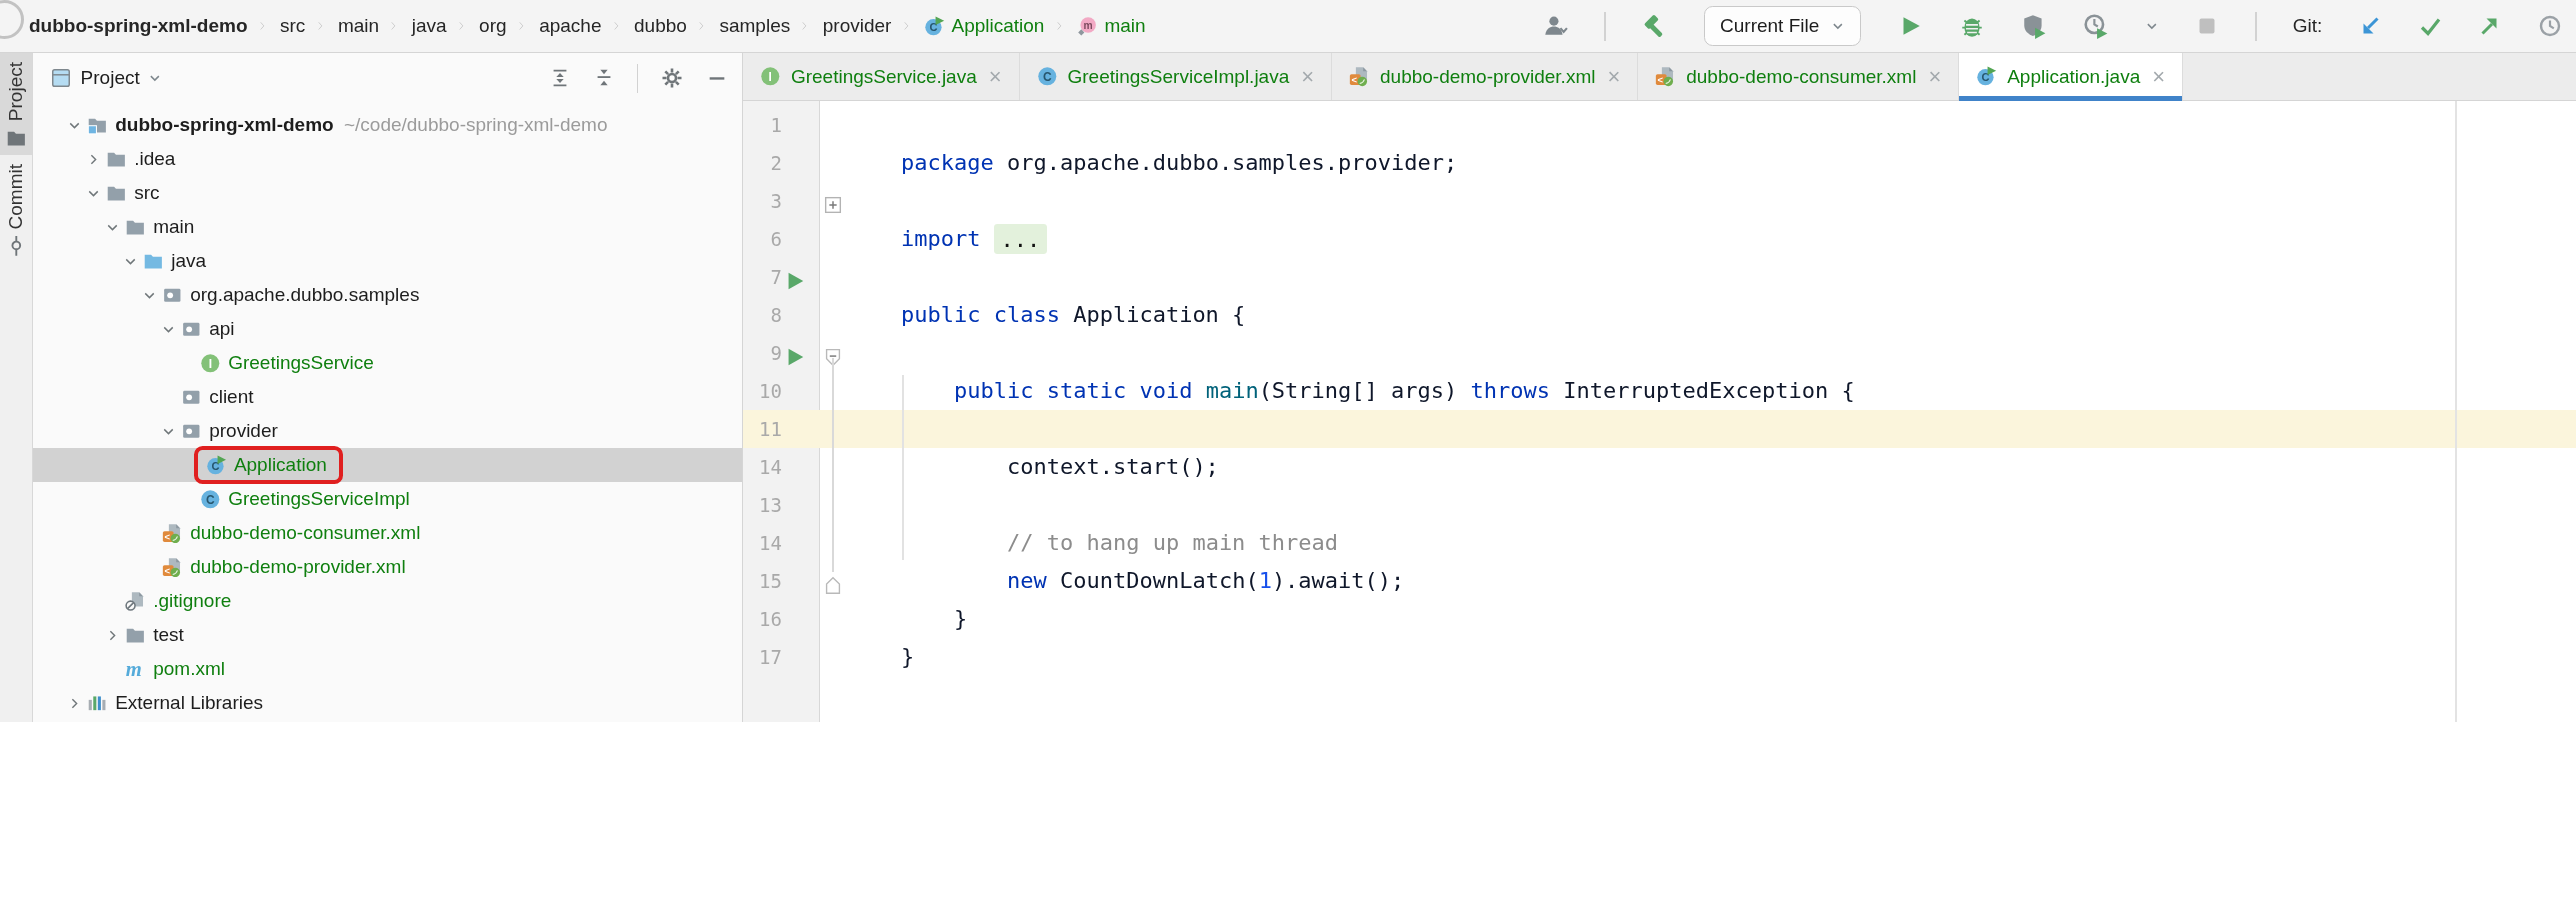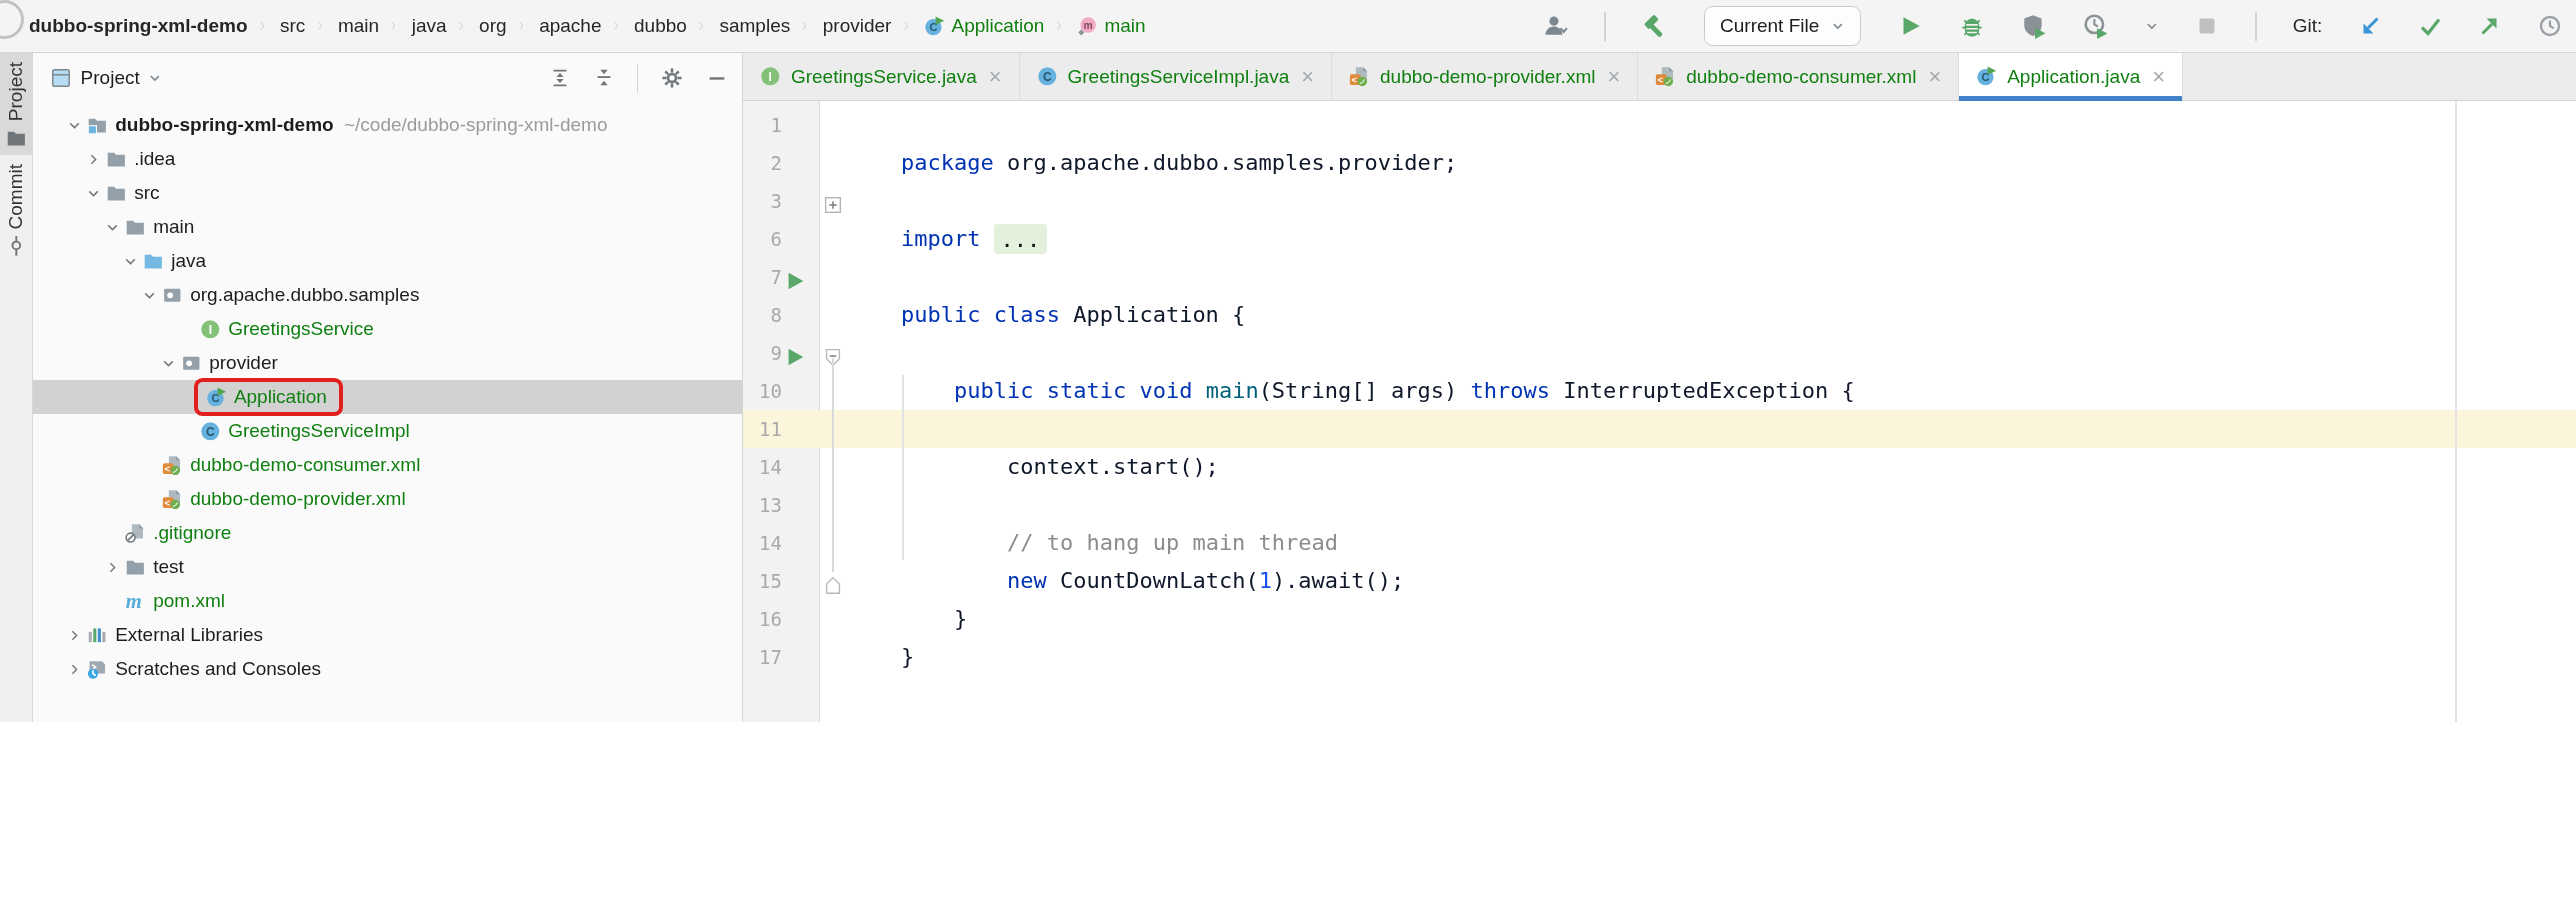--- a/index.html
+++ b/index.html
@@ -417,29 +417,53 @@
             </svg>
           </span>
           <span class="ic">
             <svg width="20.6" height="20.6" viewBox="0 0 24 24">
               <rect x="2.5" y="4.5" width="19" height="15" rx="1.5" fill="#93A0AA"></rect>
               <circle cx="9.5" cy="12" r="3.4" fill="#FFF"></circle>
             </svg>
           </span>
           <span class="tlabel  ">org.apache.dubbo.samples</span>
         </div>
+        <div class="trow " style="padding-left:125px">
+          <span class="tchev">
+            <svg width="17" height="17" viewBox="0 0 24 24">
+              <path d="M6 9l6 6 6-6" stroke="#6F7679" stroke-width="2" fill="none"></path>
+            </svg>
+          </span>
+          <span class="ic">
+            <svg width="20.6" height="20.6" viewBox="0 0 24 24">
+              <rect x="2.5" y="4.5" width="19" height="15" rx="1.5" fill="#93A0AA"></rect>
+              <circle cx="9.5" cy="12" r="3.4" fill="#FFF"></circle>
+            </svg>
+          </span>
+          <span class="tlabel  ">api</span>
+        </div>
         <div class="trow " style="padding-left:144px">
           <span class="tchev"></span>
           <span class="ic">
             <svg width="20.6" height="20.6" viewBox="0 0 24 24" style="font-size:22px">
               <circle cx="12" cy="12" r="10.5" fill="#83C178"></circle>
               <text x="12" y="17" font-size="14" font-weight="bold" font-family="Liberation Sans" fill="#FFFFFF" text-anchor="middle">I</text>
             </svg>
           </span>
           <span class="tlabel green ">GreetingsService</span>
+        </div>
+        <div class="trow " style="padding-left:125px">
+          <span class="tchev"></span>
+          <span class="ic">
+            <svg width="20.6" height="20.6" viewBox="0 0 24 24">
+              <rect x="2.5" y="4.5" width="19" height="15" rx="1.5" fill="#93A0AA"></rect>
+              <circle cx="9.5" cy="12" r="3.4" fill="#FFF"></circle>
+            </svg>
+          </span>
+          <span class="tlabel  ">client</span>
         </div>
         <div class="trow " style="padding-left:125px">
           <span class="tchev">
             <svg width="17" height="17" viewBox="0 0 24 24">
               <path d="M6 9l6 6 6-6" stroke="#6F7679" stroke-width="2" fill="none"></path>
             </svg>
           </span>
           <span class="ic">
             <svg width="20.6" height="20.6" viewBox="0 0 24 24">
               <rect x="2.5" y="4.5" width="19" height="15" rx="1.5" fill="#93A0AA"></rect>

